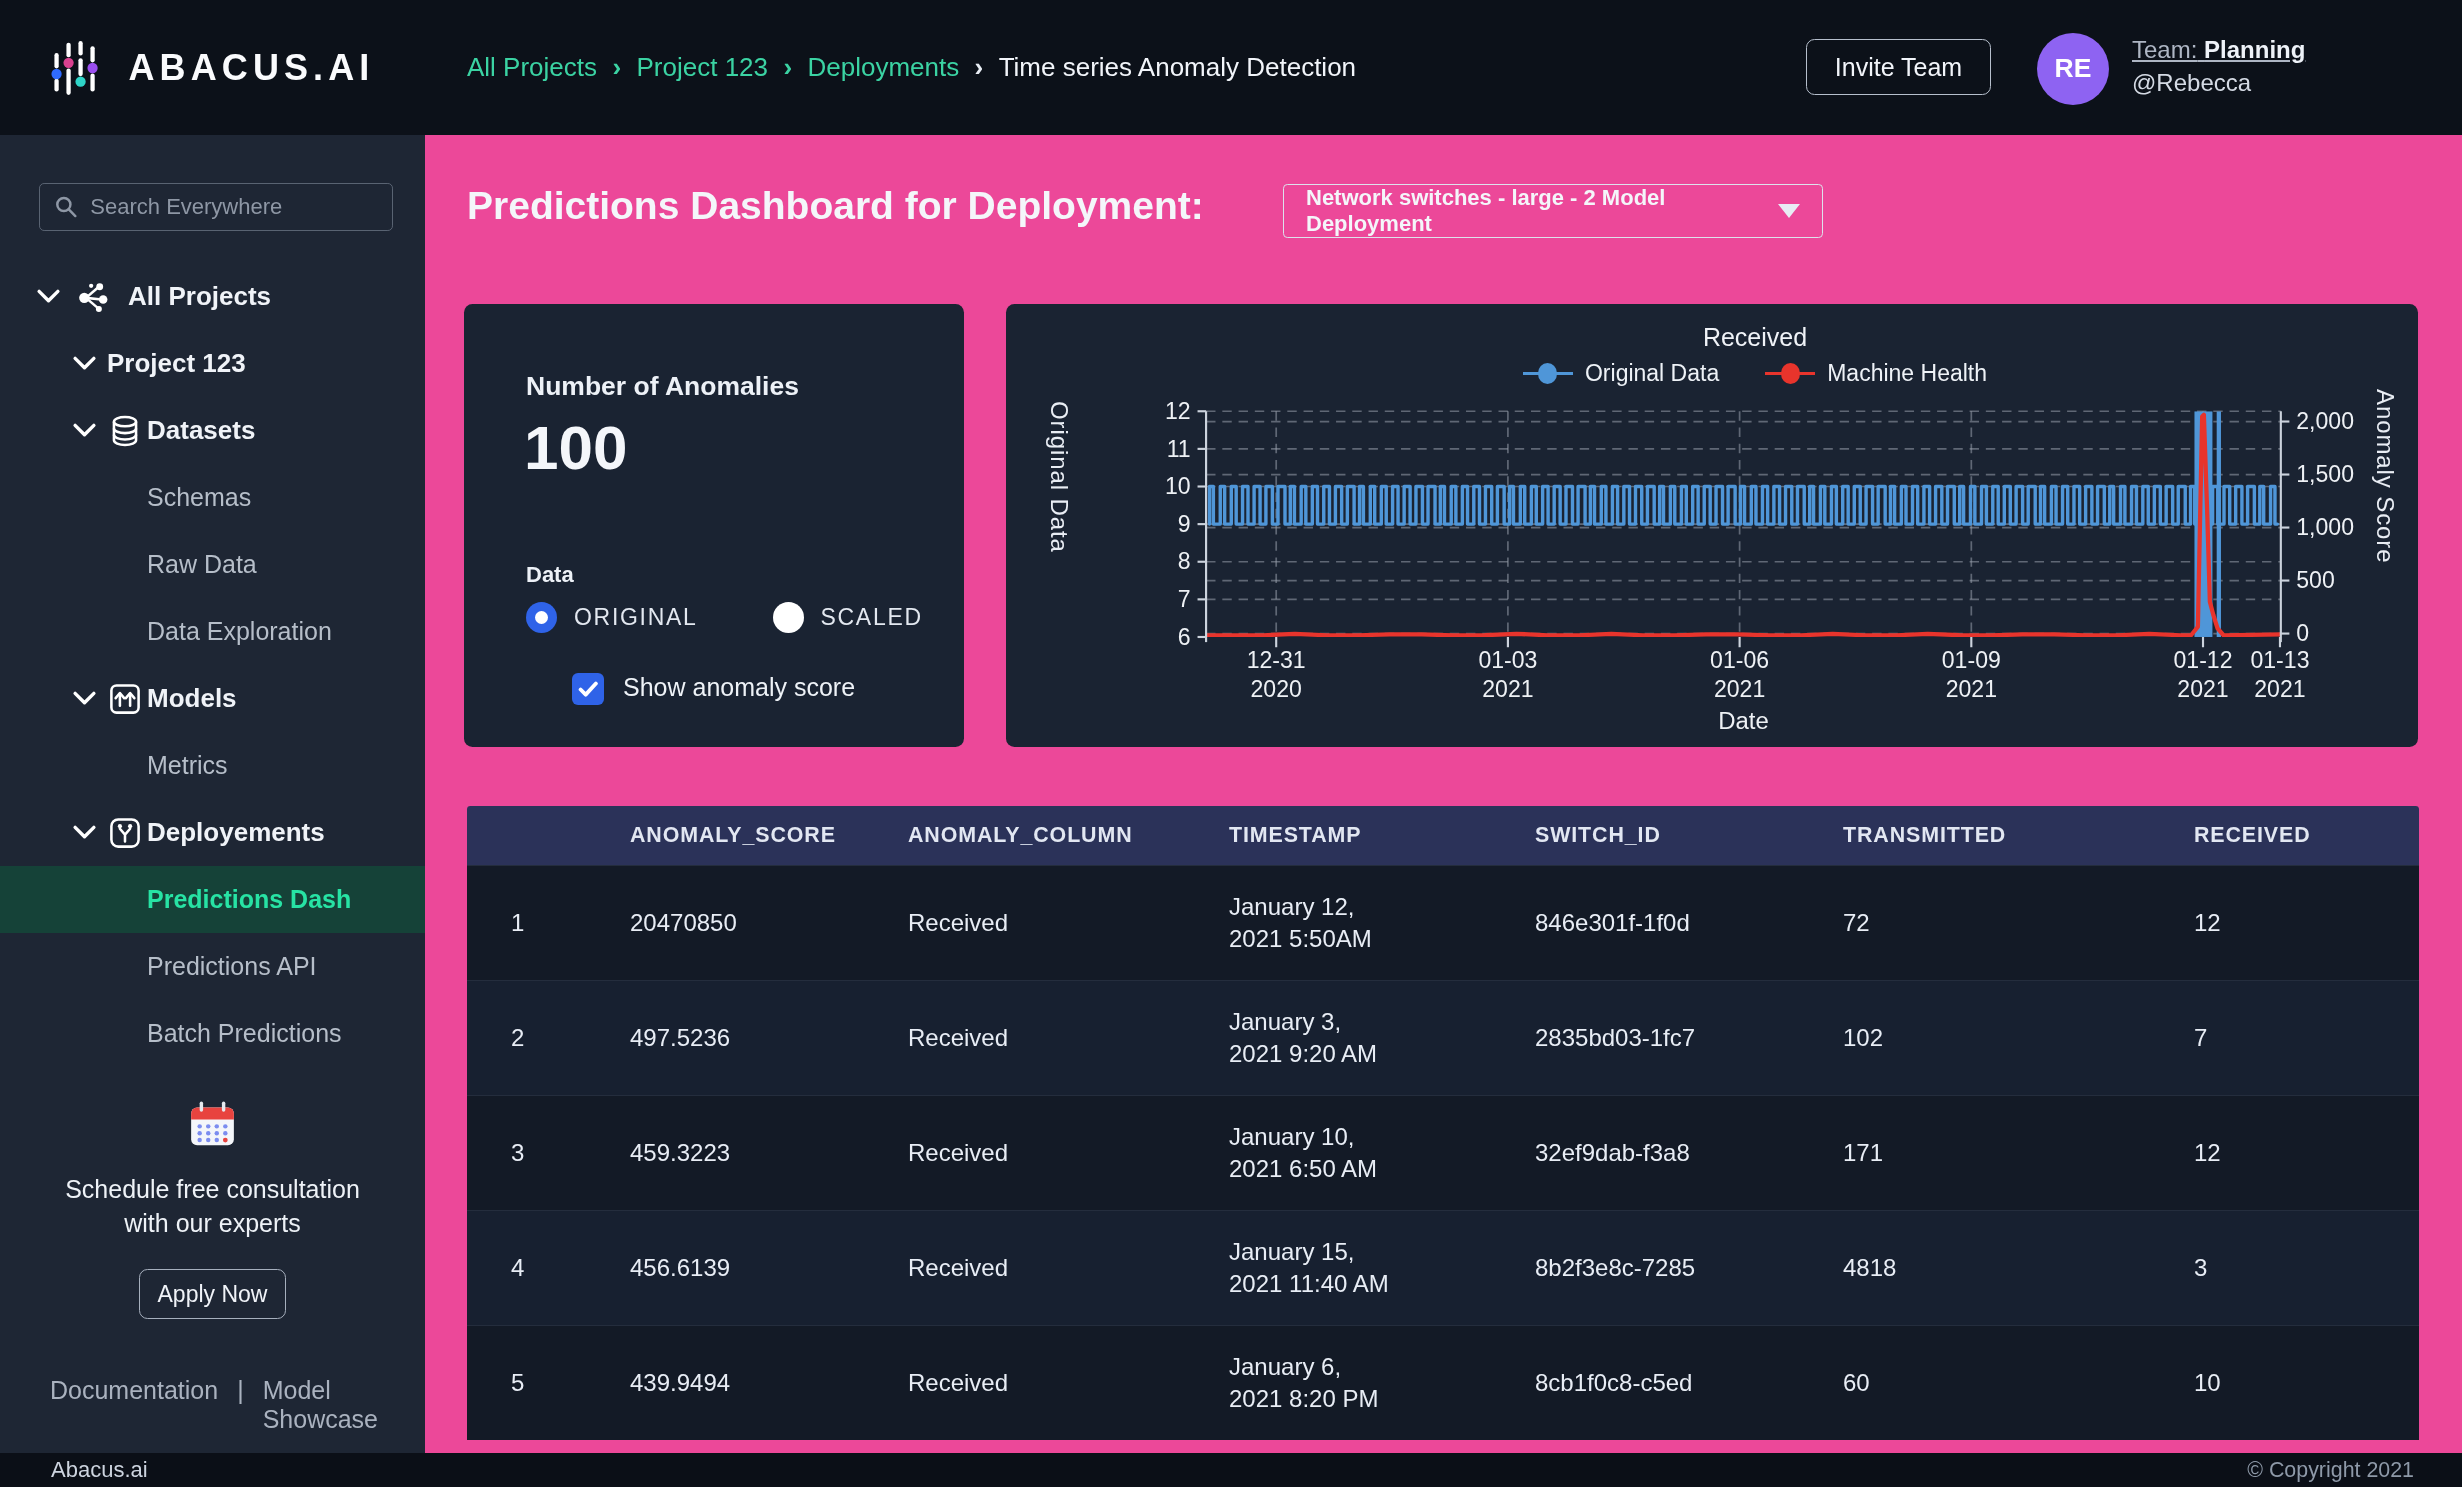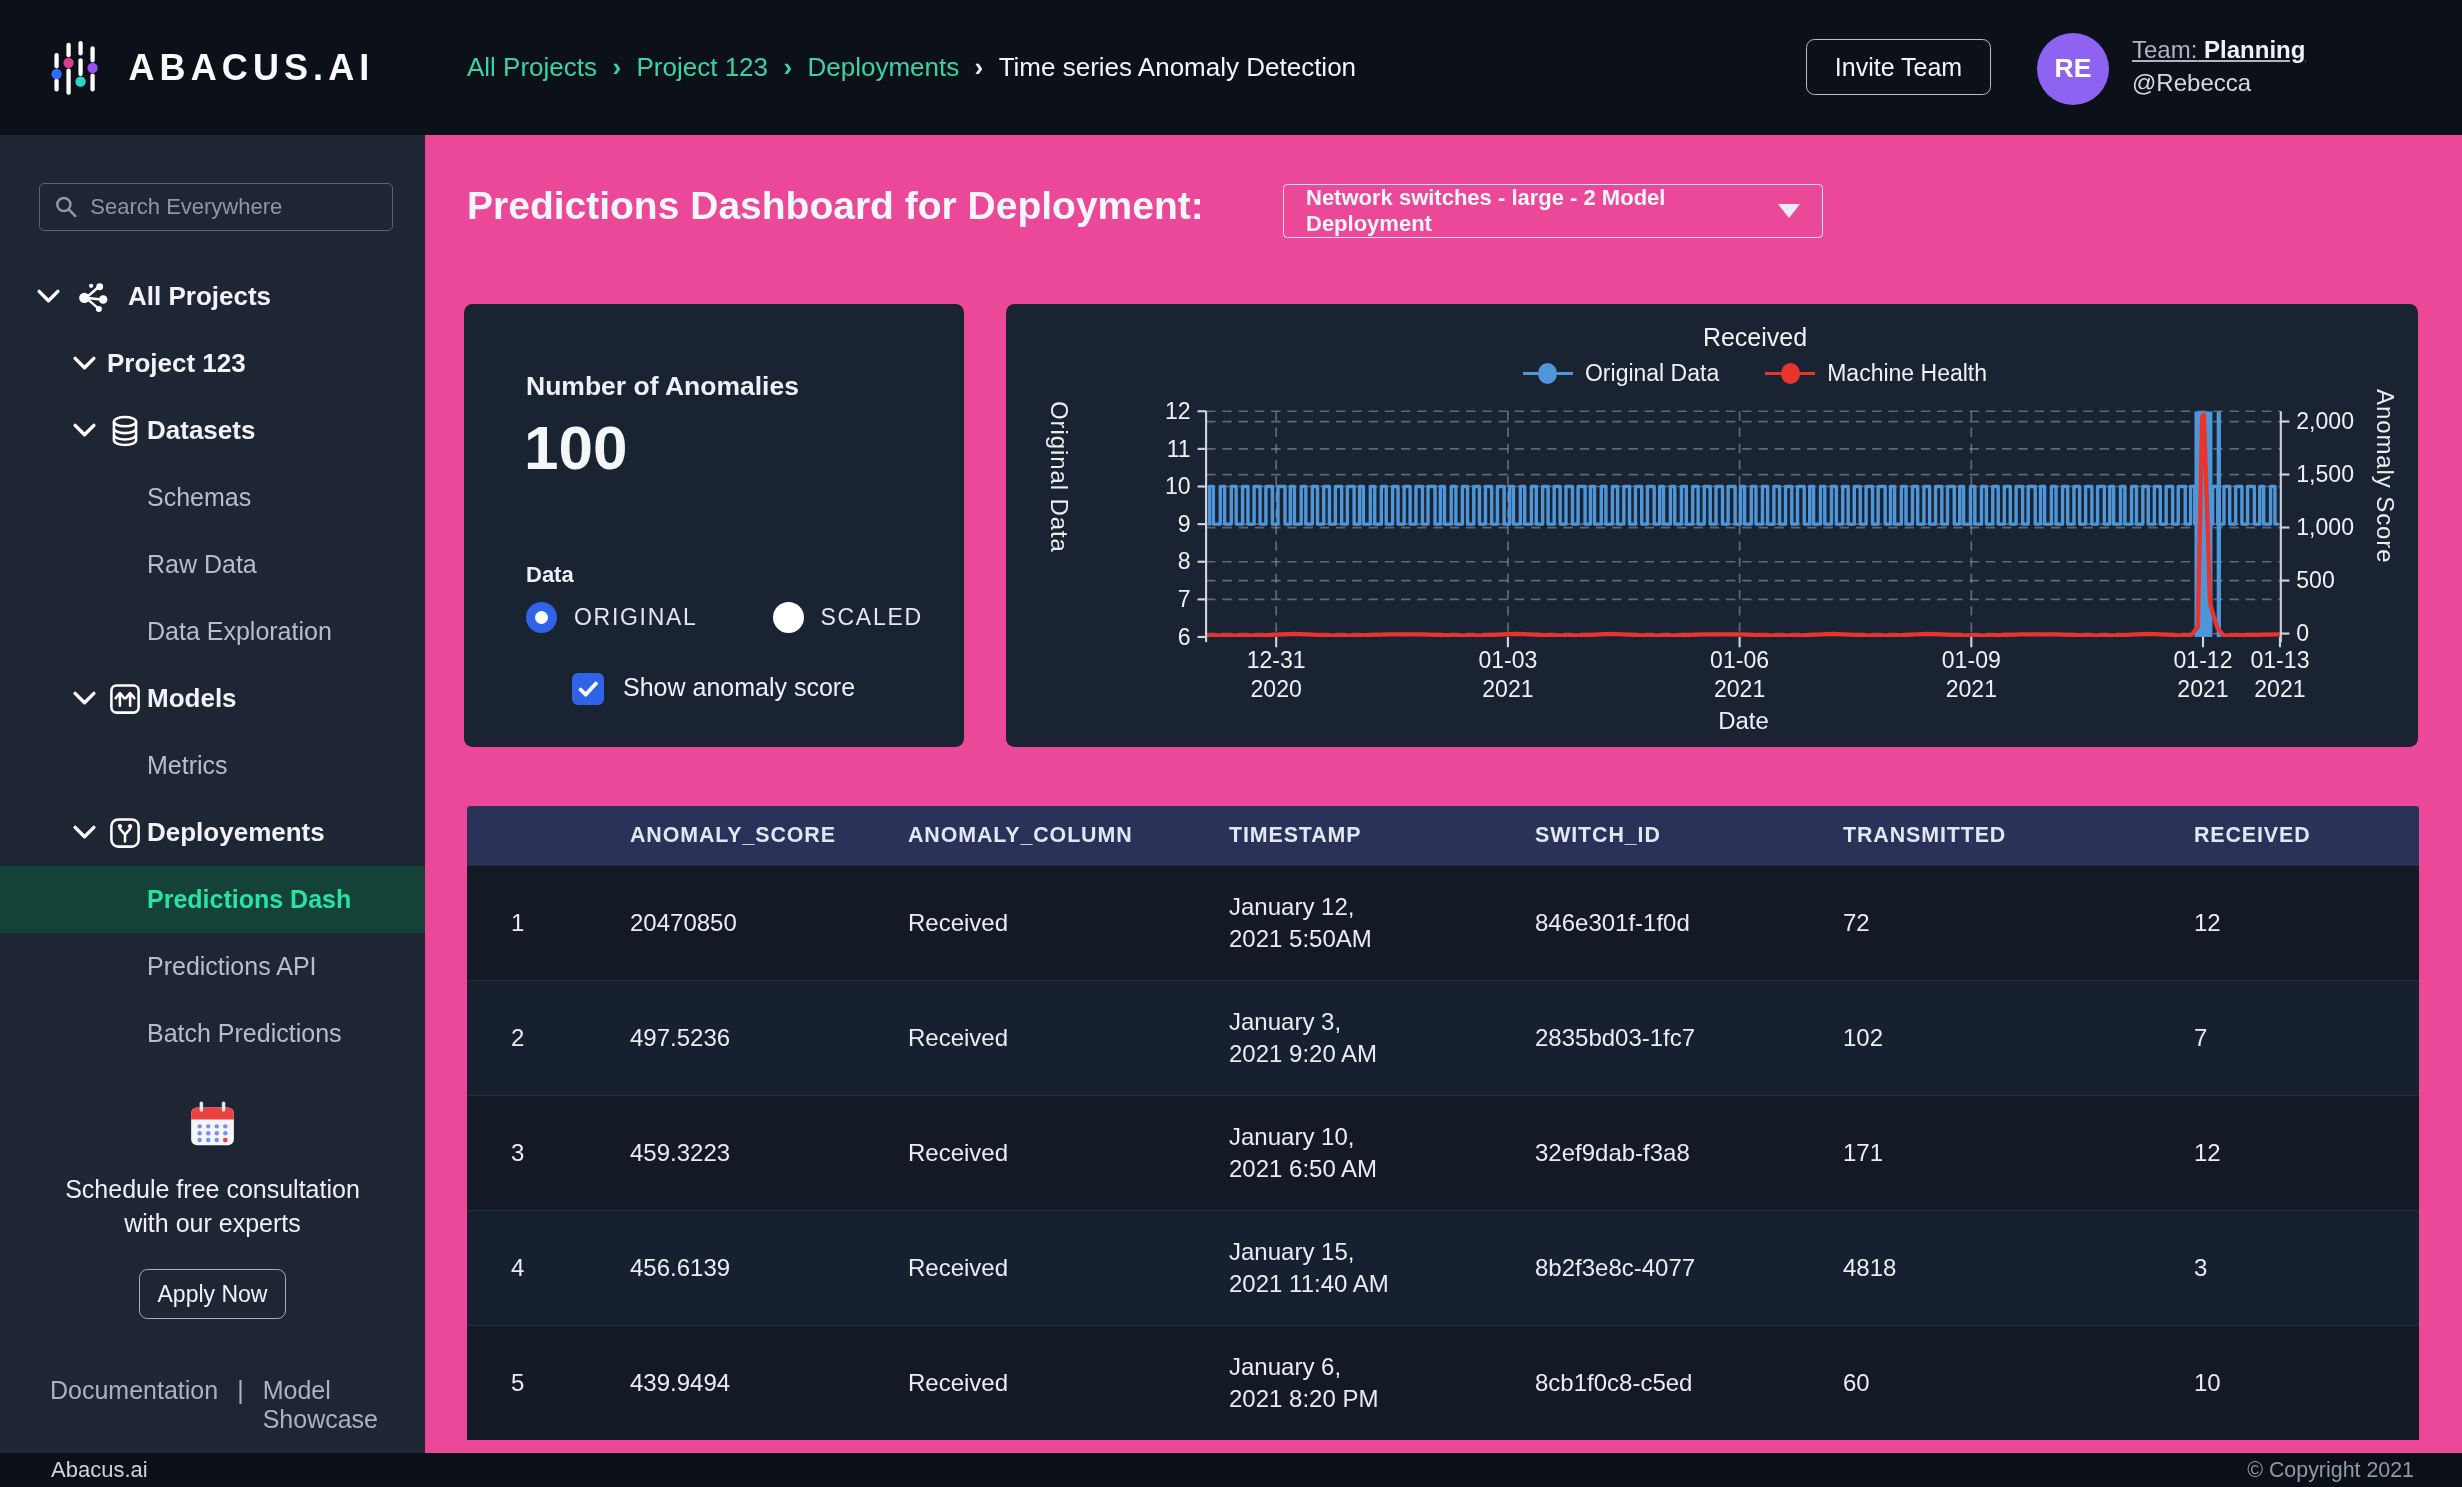--- a/index.html
+++ b/index.html
@@ -443,21 +443,21 @@
             <div class="td">32ef9dab-f3a8</div>
             <div class="td">171</div>
             <div class="td">12</div>
           </div>
           <div class="trow">
             <div class="td td-num">4</div>
             <div class="td">456.6139</div>
             <div class="td">Received</div>
             <div class="td">January 15,
 2021 11:40 AM</div>
-            <div class="td">8b2f3e8c-4077</div>
+            <div class="td">8b2f3e8c-7285</div>
             <div class="td">4818</div>
             <div class="td">3</div>
           </div>
           <div class="trow">
             <div class="td td-num">5</div>
             <div class="td">439.9494</div>
             <div class="td">Received</div>
             <div class="td">January 6,
 2021 8:20 PM</div>
             <div class="td">8cb1f0c8-c5ed</div>

